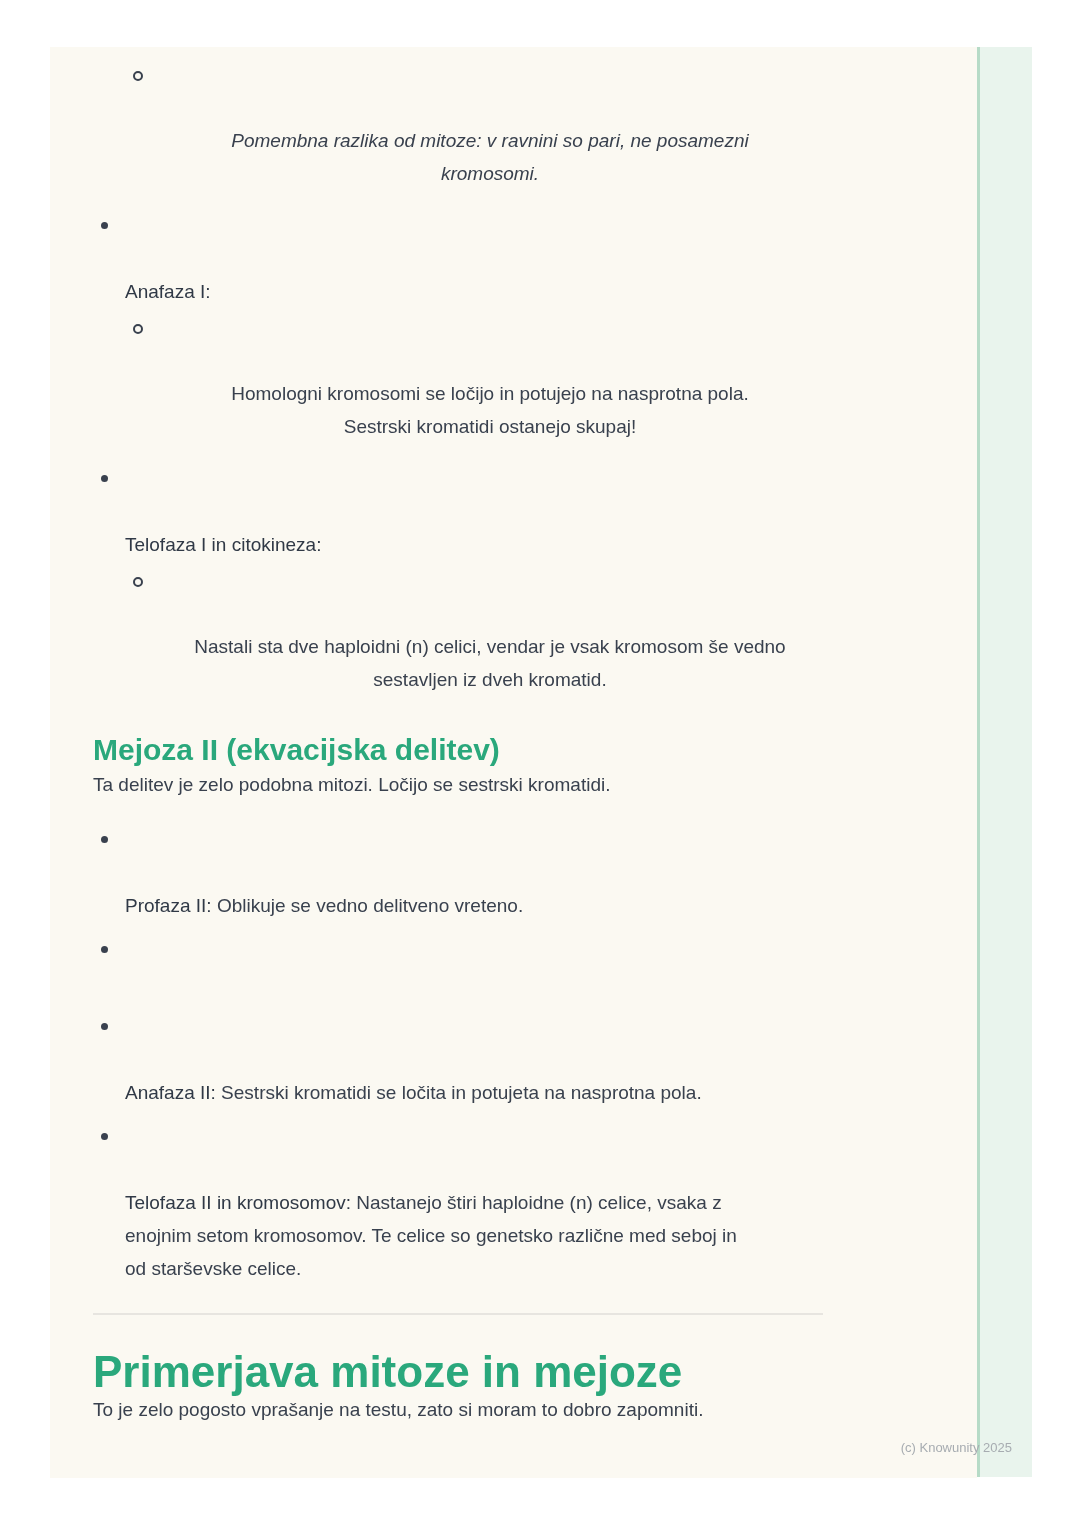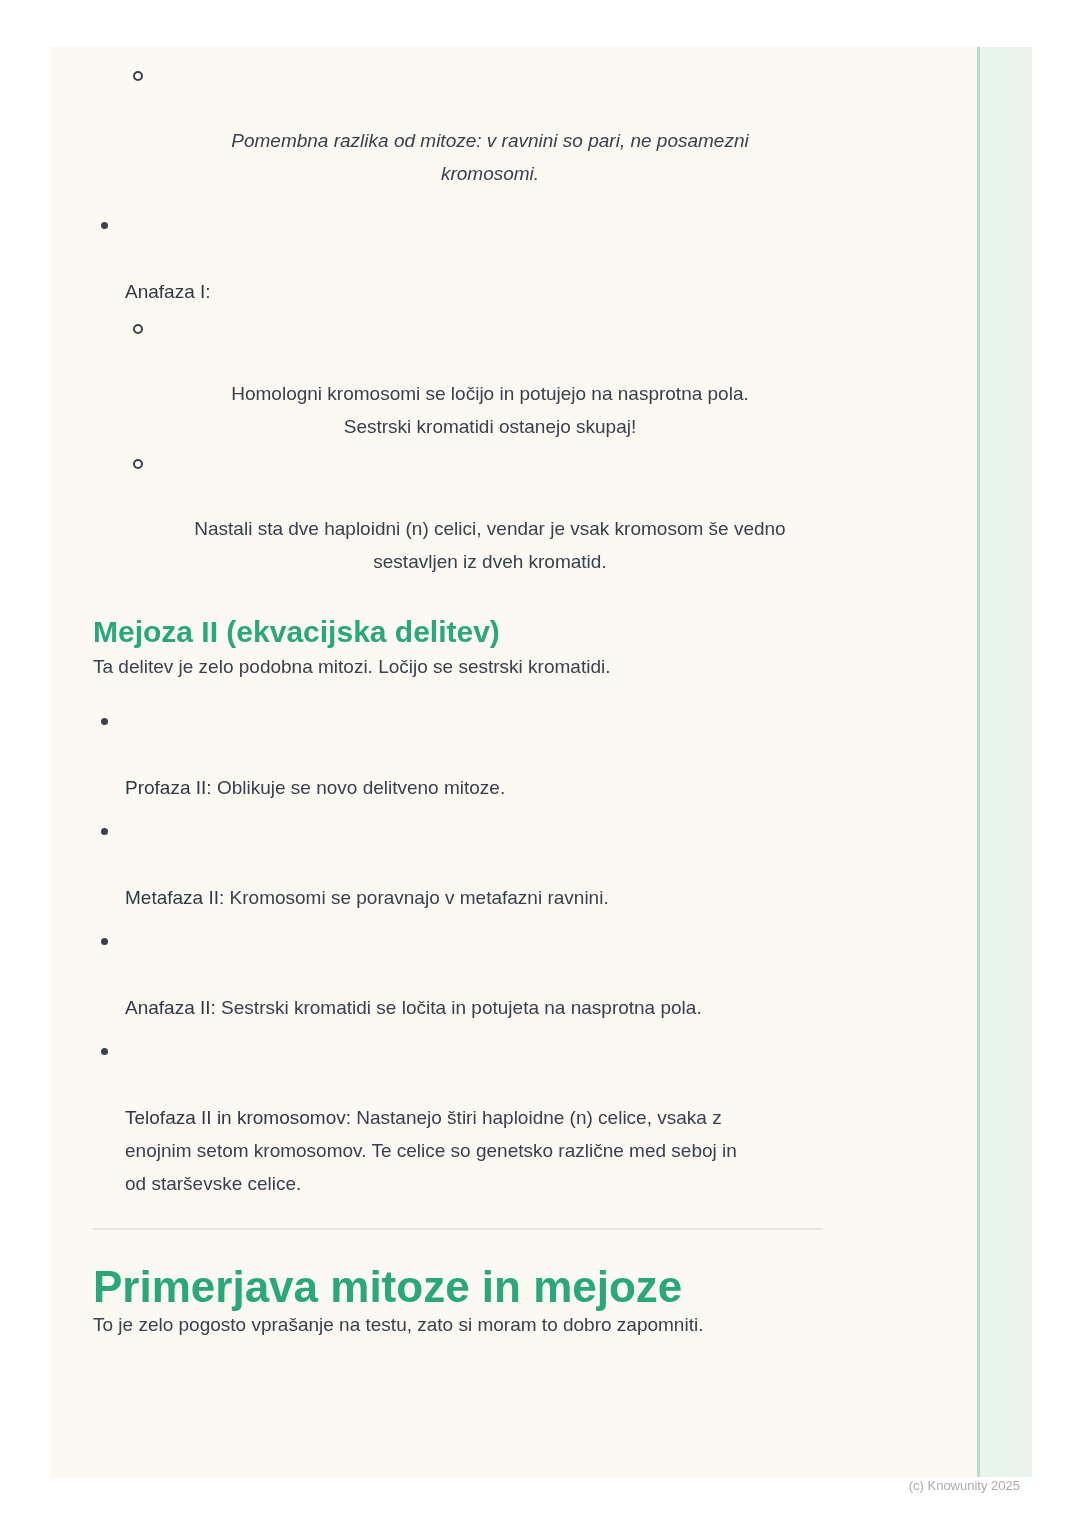--- a/index.html
+++ b/index.html
@@ -48,24 +48,23 @@
   
   .green-strip{
     position:absolute;left:977px;top:47px;
     width:55px;height:1430px;
     background:#e9f4ed;
     border-left:3px solid #b6dbc7;
     box-sizing:border-box;
   }
   
   .copyright{
-    position:absolute;top:1440px;right:60px;
+    position:absolute;top:1440px;right:68px;
     font-size:13px;line-height:16px;color:#a7acb1;
     z-index:5;
-    margin-top:38px;
   }
 </style>
 </head>
 <body>
 
 <div class="stage">
 
   <div class="sheet">
     <div class="content">
 
@@ -80,41 +79,44 @@
     <span class="marker"></span>
     <span class="item-text"><b class="lbl">Anafaza I:</b><span class="txt"></span></span>
   </div>
 
   <div class="item l2">
     <span class="marker"></span>
     <span class="item-text"><b class="lbl"></b><span class="txt">Homologni kromosomi se ločijo in potujejo na nasprotna pola.
 Sestrski kromatidi ostanejo skupaj!</span></span>
   </div>
 
+  <div class="item l1">
+    <span class="marker"></span>
+    <span class="item-text"><b class="lbl">Telofaza I in citokineza:</b><span class="txt"></span></span>
+  </div>
 
   <div class="item l2">
     <span class="marker"></span>
     <span class="item-text"><b class="lbl"></b><span class="txt">Nastali sta dve haploidni (n) celici, vendar je vsak kromosom še vedno
 sestavljen iz dveh kromatid.</span></span>
   </div>
 </div>
 
       <h3>Mejoza II (ekvacijska delitev)</h3>
 
       <p class="para">Ta delitev je zelo podobna mitozi. Ločijo se sestrski kromatidi.</p>
 
       <div class="list list-b" id="list2">
   <div class="item l1">
     <span class="marker"></span>
-    <span class="item-text"><b class="lbl">Profaza II:</b><span class="txt"> Oblikuje se novo delitveno mitoze.</span></span>
+    <span class="item-text"><b class="lbl">Profaza II:</b><span class="txt"> Oblikuje se vedno delitveno vreteno.</span></span>
   </div>
 
   <div class="item l1">
     <span class="marker"></span>
-    <span class="item-text"><b class="lbl">Metafaza II:</b><span class="txt"> Kromosomi se poravnajo v metafazni ravnini.</span></span>
   </div>
 
   <div class="item l1">
     <span class="marker"></span>
     <span class="item-text"><b class="lbl">Anafaza II:</b><span class="txt"> Sestrski kromatidi se ločita in potujeta na nasprotna pola.</span></span>
   </div>
 
   <div class="item l1">
     <span class="marker"></span>
     <span class="item-text"><b class="lbl">Telofaza II in kromosomov:</b><span class="txt"> Nastanejo štiri haploidne (n) celice, vsaka z

